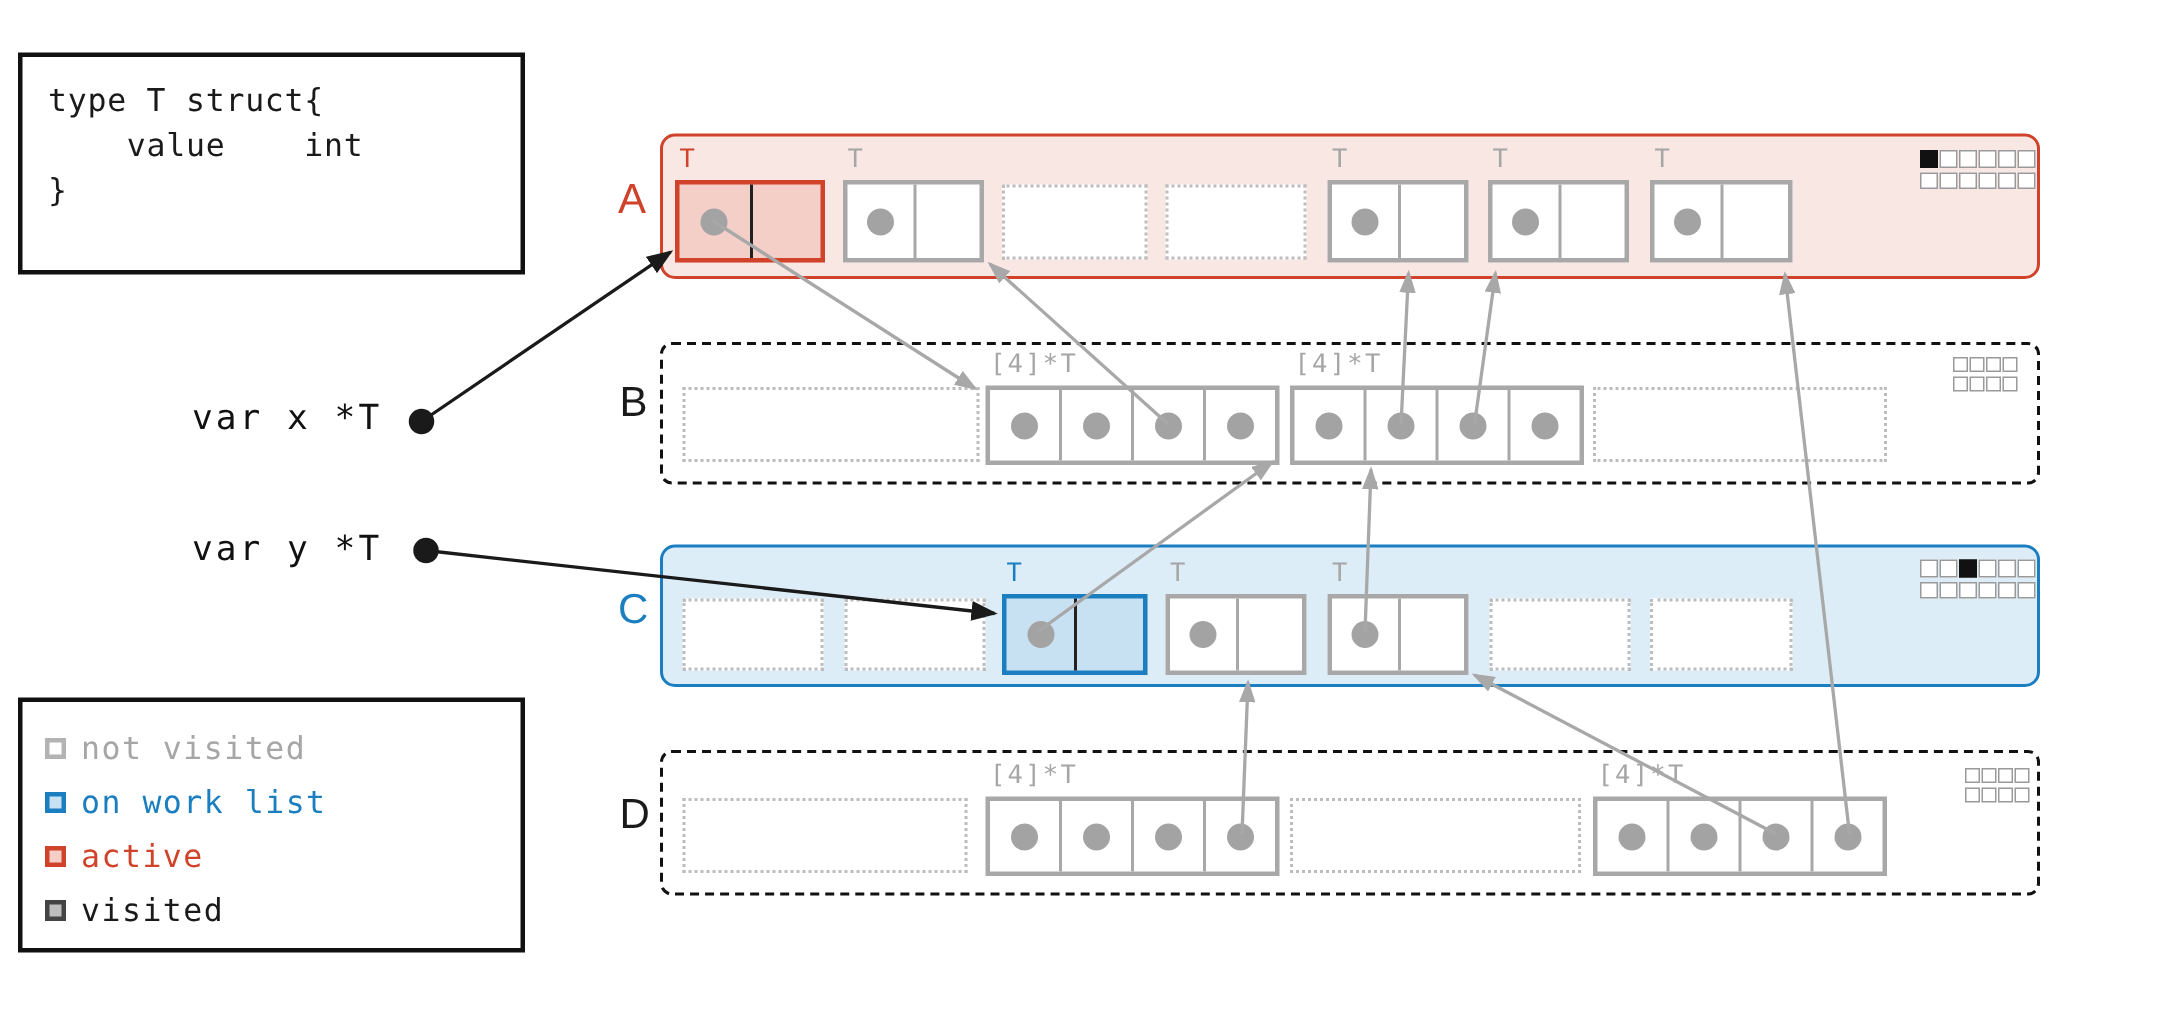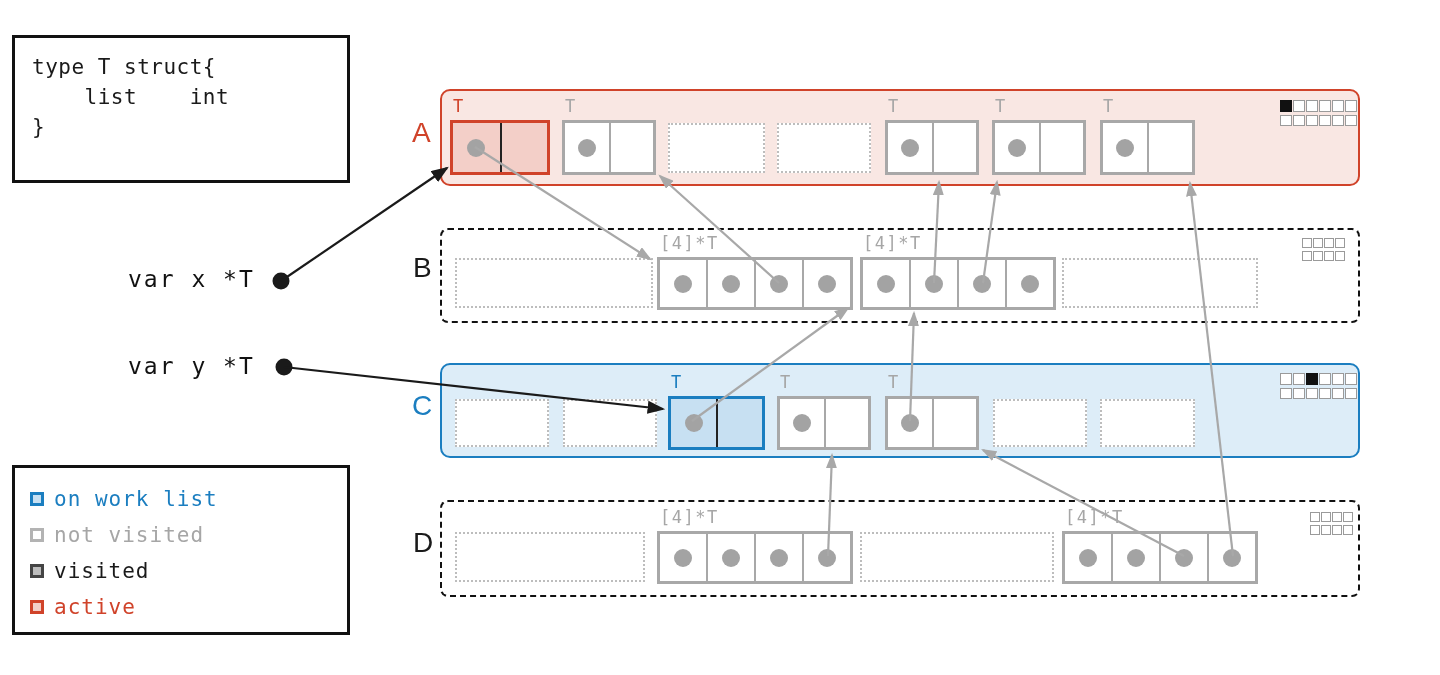--- a/index.html
+++ b/index.html
@@ -63,40 +63,40 @@
 
   #arrows-overlay{position:absolute;inset:0;pointer-events:none}
 </style>
 </head>
 <body>
 
 <div id="stage">
 
   <div class="panel" id="code-box">
       <div class="code-line">type T struct{</div>
-      <div class="code-line">    list    int</div>
+      <div class="code-line">    value    int</div>
       <div class="code-line">}</div>
     </div>
 
   <div class="panel" id="legend-box">
+      <div class="legend-item">
+        <span class="legend-swatch" style="border-color: rgb(179, 179, 179); background: rgb(255, 255, 255);"></span>
+        <span class="legend-label" style="color: rgb(166, 166, 166);">not visited</span>
+      </div>
       <div class="legend-item">
         <span class="legend-swatch" style="border-color: rgb(27, 126, 192); background: rgb(199, 224, 242);"></span>
         <span class="legend-label" style="color: rgb(27, 126, 192);">on work list</span>
       </div>
       <div class="legend-item">
-        <span class="legend-swatch" style="border-color: rgb(179, 179, 179); background: rgb(255, 255, 255);"></span>
-        <span class="legend-label" style="color: rgb(166, 166, 166);">not visited</span>
+        <span class="legend-swatch" style="border-color: rgb(208, 67, 42); background: rgb(243, 207, 200);"></span>
+        <span class="legend-label" style="color: rgb(208, 67, 42);">active</span>
       </div>
       <div class="legend-item">
         <span class="legend-swatch" style="border-color: rgb(68, 68, 68); background: rgb(189, 189, 189);"></span>
         <span class="legend-label" style="color: rgb(26, 26, 26);">visited</span>
-      </div>
-      <div class="legend-item">
-        <span class="legend-swatch" style="border-color: rgb(208, 67, 42); background: rgb(243, 207, 200);"></span>
-        <span class="legend-label" style="color: rgb(208, 67, 42);">active</span>
       </div>
     </div>
 
   <div id="variables">
       <div class="var-label" style="left: 128px; top: 266px;">var x *T</div>
       <div class="var-label" style="left: 128px; top: 353px;">var y *T</div>
     </div>
 
   <div id="rows">
       <div class="heap-row row-active" style="left: 440px; top: 89px; width: 920px; height: 97px;"></div>

